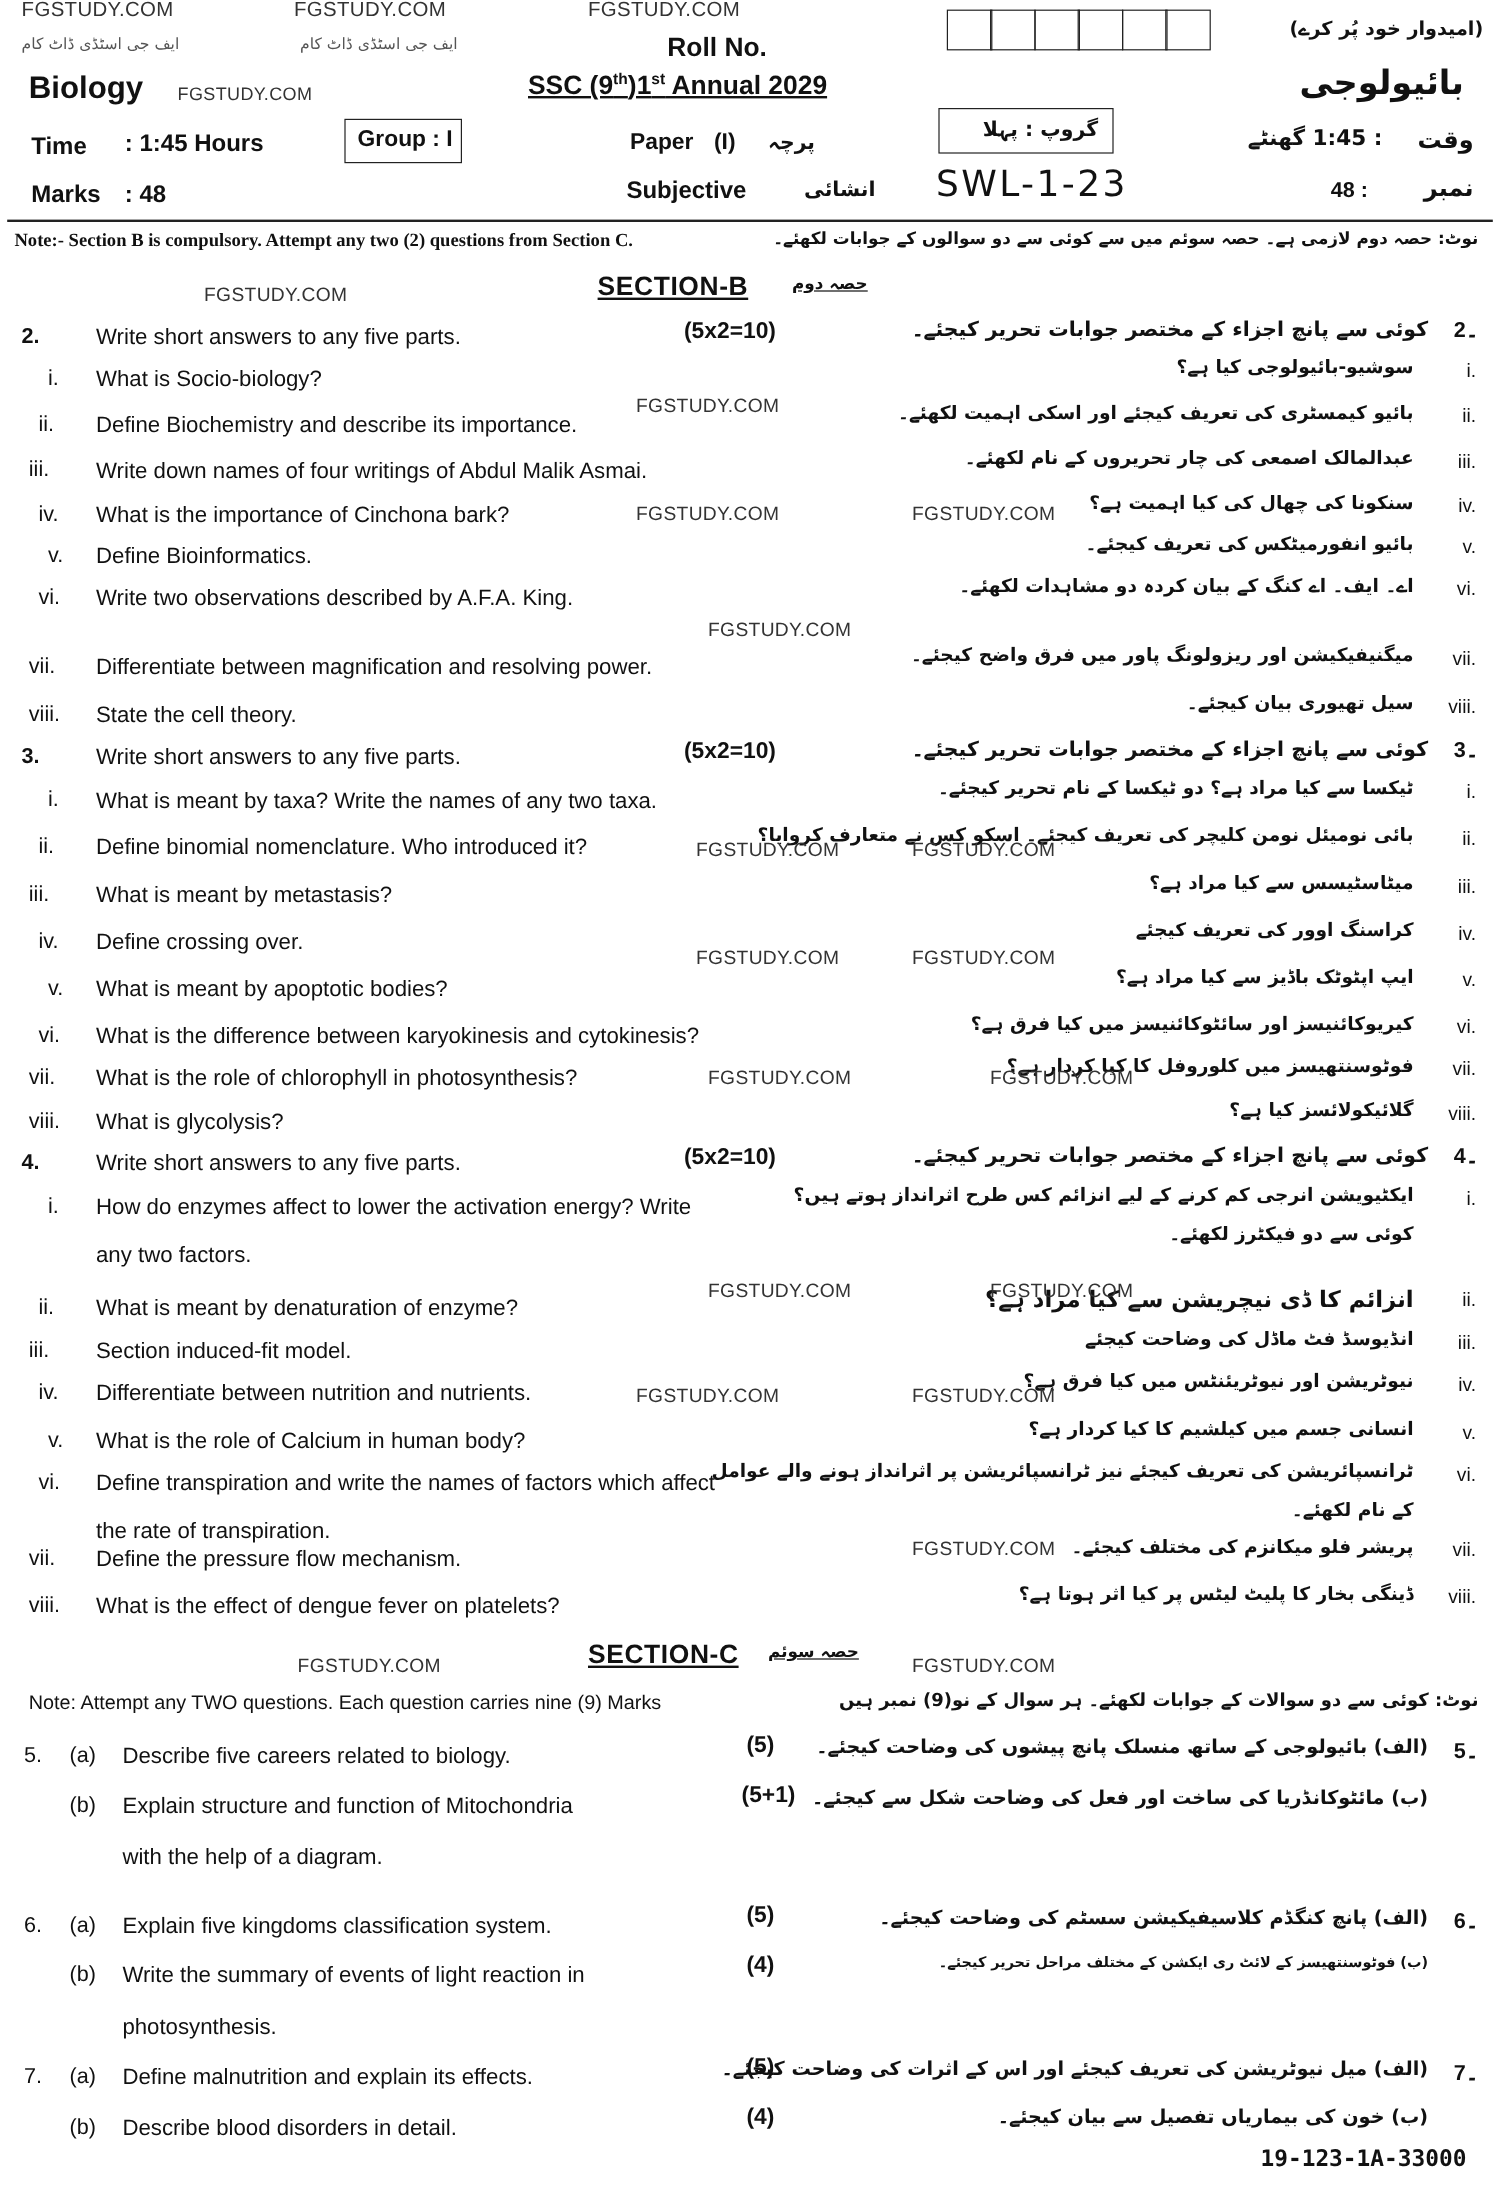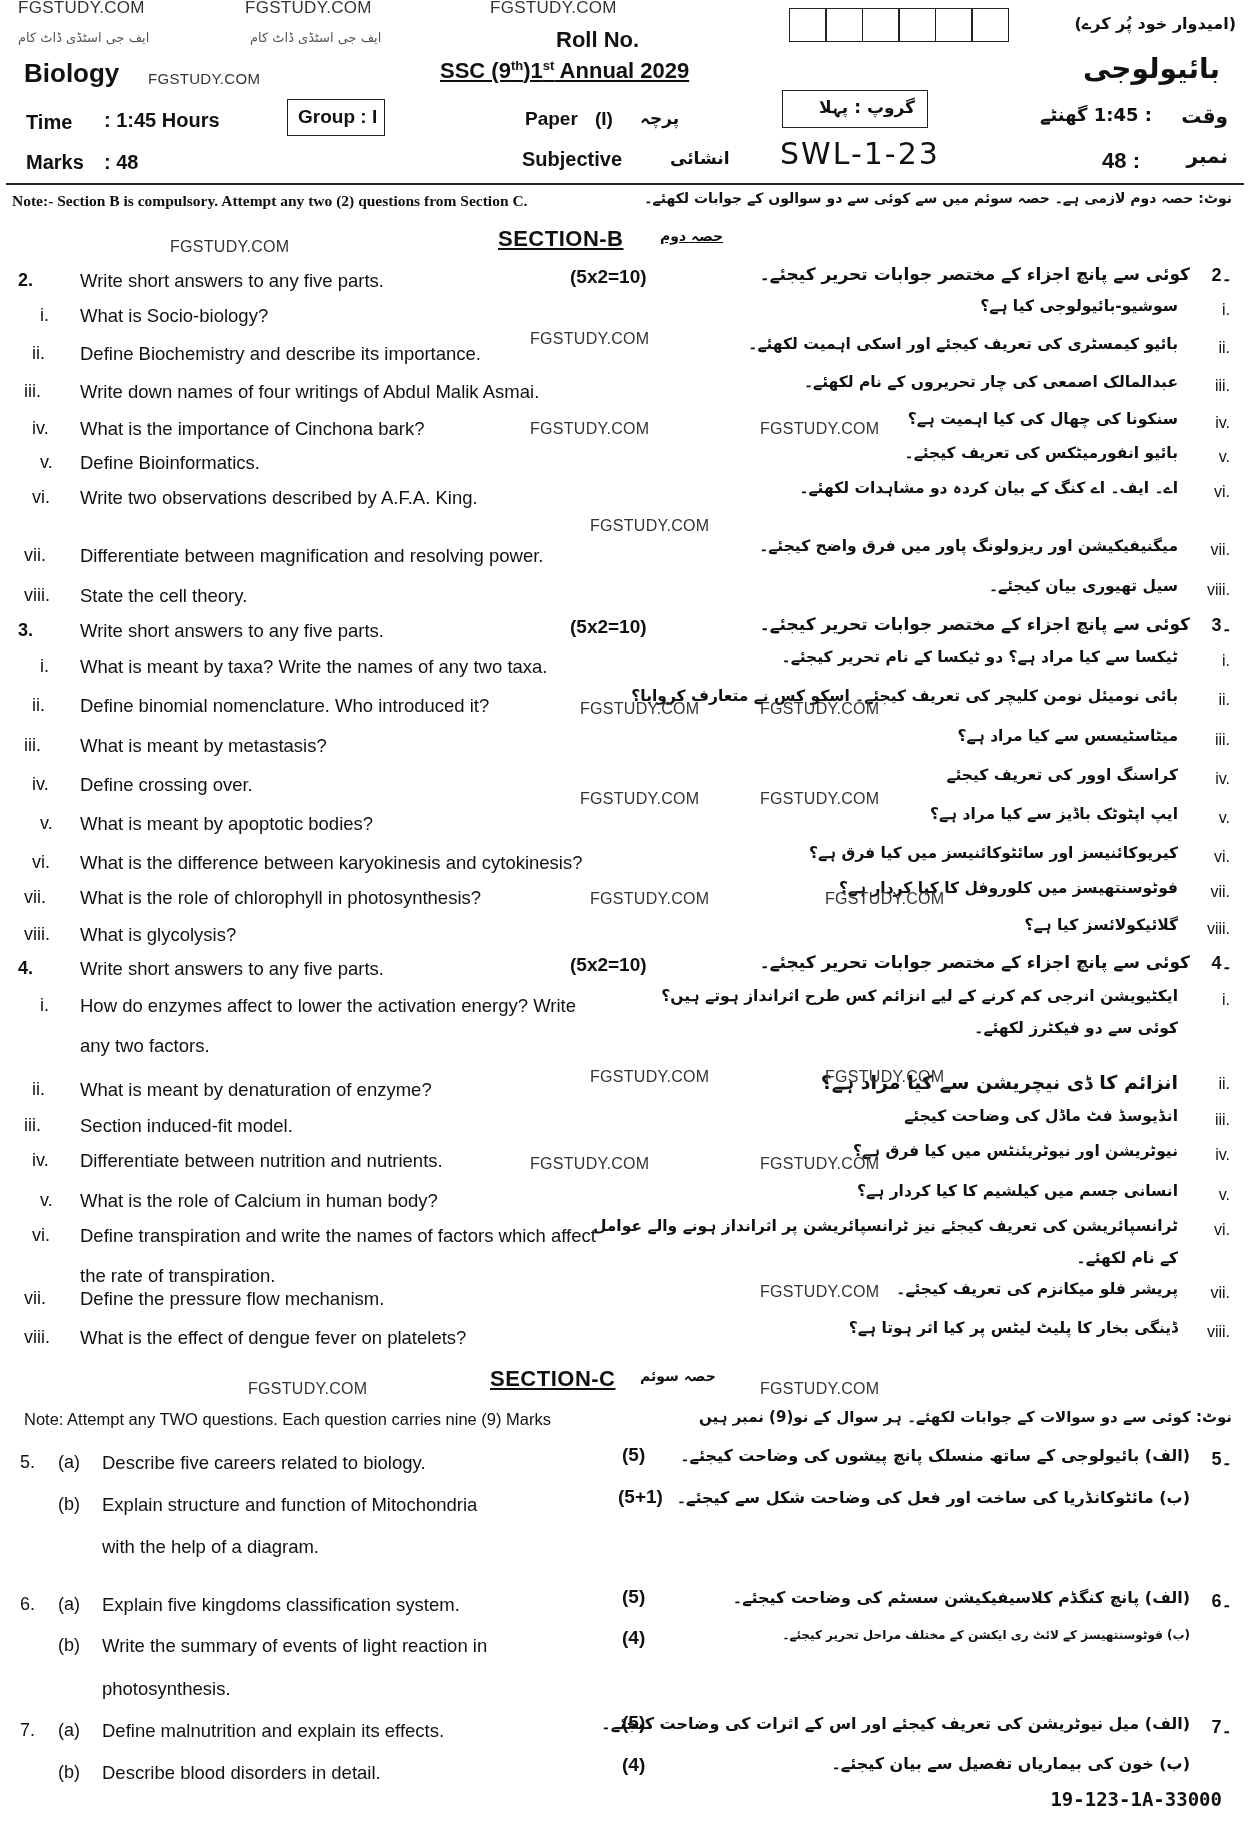--- a/index.html
+++ b/index.html
@@ -58,21 +58,21 @@
     <span class="abs ur" style="right:12px;top:6px;font-size:17px">گروپ : پہلا</span>
   </div>
   <span class="abs ur" style="right:98px;top:104px;font-size:18px">: 1:45 گھنٹے</span>
   <span class="abs ur" style="right:22px;top:104px;font-size:20px">وقت</span>
 
   <span class="abs hdr" style="left:26px;top:151px;font-size:20px">Marks</span>
   <span class="abs hdr" style="left:104px;top:151px;font-size:20px">: 48</span>
   <span class="abs hdr" style="left:522px;top:148px;font-size:20px">Subjective</span>
   <span class="abs ur" style="left:670px;top:148px;font-size:17px">انشائی</span>
   <span class="abs" style="left:780px;top:136px;font-size:30px;font-family:'DejaVu Sans',sans-serif;letter-spacing:2px">SWL-1-23</span>
-  <span class="abs hdr" style="right:110px;top:148px;font-size:22px">48 :</span>
+  <span class="abs hdr" style="right:110px;top:148px;font-size:18px">48 :</span>
   <span class="abs ur" style="right:22px;top:144px;font-size:20px">نمبر</span>
 </div>
 
 <div class="rule" style="top:183px"></div>
 
 <span class="abs" style="left:12px;top:192px;font-size:15.5px;font-family:'Liberation Serif',serif;font-weight:bold">Note:- Section B is compulsory. Attempt any two (2) questions from Section C.</span>
 <span class="abs ur" style="right:18px;top:190px;font-size:14px">نوٹ: حصہ دوم لازمی ہے۔ حصہ سوئم میں سے کوئی سے دو سوالوں کے جوابات لکھئے۔</span>
 
 <span class="abs wm" style="left:170px;top:238px;font-size:16px">FGSTUDY.COM</span>
 <span class="abs sect" style="left:498px;top:226px">SECTION-B</span>
@@ -181,21 +181,21 @@
     <span class="abs ur" style="right:72px;top:1182px;font-size:15.5px">انسانی جسم میں کیلشیم کا کیا کردار ہے؟</span>
     <span class="abs urn" style="right:20px;top:1186px">v.</span>
     <span class="abs num" style="left:32px;top:1225px">vi.</span>
     <span class="abs en" style="left:80px;top:1225px">Define transpiration and write the names of factors which affect</span>
     <span class="abs en" style="left:80px;top:1265px">the rate of transpiration.</span>
     <span class="abs ur" style="right:72px;top:1217px;font-size:15.5px">ٹرانسپائریشن کی تعریف کیجئے نیز ٹرانسپائریشن پر اثرانداز ہونے والے عوامل</span>
     <span class="abs ur" style="right:72px;top:1249px;font-size:15.5px">کے نام لکھئے۔</span>
     <span class="abs urn" style="right:20px;top:1221px">vi.</span>
     <span class="abs num" style="left:24px;top:1288px">vii.</span>
     <span class="abs en" style="left:80px;top:1288px">Define the pressure flow mechanism.</span>
-    <span class="abs ur" style="right:72px;top:1280px;font-size:15.5px">پریشر فلو میکانزم کی تعریف کیجئے۔</span>
+    <span class="abs ur" style="right:72px;top:1280px;font-size:15.5px">پریشر فلو میکانزم کی مختلف کیجئے۔</span>
     <span class="abs urn" style="right:20px;top:1284px">vii.</span>
     <span class="abs num" style="left:24px;top:1327px">viii.</span>
     <span class="abs en" style="left:80px;top:1327px">What is the effect of dengue fever on platelets?</span>
     <span class="abs ur" style="right:72px;top:1319px;font-size:15.5px">ڈینگی بخار کا پلیٹ لیٹس پر کیا اثر ہوتا ہے؟</span>
     <span class="abs urn" style="right:20px;top:1323px">viii.</span>
     <span class="abs wm" style="left:530px;top:330px;font-size:16px">FGSTUDY.COM</span>
     <span class="abs wm" style="left:530px;top:420px;font-size:16px">FGSTUDY.COM</span>
     <span class="abs wm" style="left:760px;top:420px;font-size:16px">FGSTUDY.COM</span>
     <span class="abs wm" style="left:590px;top:517px;font-size:16px">FGSTUDY.COM</span>
     <span class="abs wm" style="left:580px;top:700px;font-size:16px">FGSTUDY.COM</span>
@@ -205,21 +205,21 @@
     <span class="abs wm" style="left:590px;top:890px;font-size:16px">FGSTUDY.COM</span>
     <span class="abs wm" style="left:825px;top:890px;font-size:16px">FGSTUDY.COM</span>
     <span class="abs wm" style="left:590px;top:1068px;font-size:16px">FGSTUDY.COM</span>
     <span class="abs wm" style="left:825px;top:1068px;font-size:16px">FGSTUDY.COM</span>
     <span class="abs wm" style="left:530px;top:1155px;font-size:16px">FGSTUDY.COM</span>
     <span class="abs wm" style="left:760px;top:1155px;font-size:16px">FGSTUDY.COM</span>
     <span class="abs wm" style="left:760px;top:1283px;font-size:16px">FGSTUDY.COM</span>
   </div>
 
 <span class="abs sect" style="left:490px;top:1366px">SECTION-C</span>
-<span class="abs ur" style="left:640px;top:1368px;font-size:14px;">حصہ سوئم</span>
+<span class="abs ur" style="left:640px;top:1368px;font-size:14px;text-decoration:underline">حصہ سوئم</span>
 <span class="abs wm" style="left:248px;top:1380px;font-size:16px">FGSTUDY.COM</span>
 <span class="abs wm" style="left:760px;top:1380px;font-size:16px">FGSTUDY.COM</span>
 
 <span class="abs" style="left:24px;top:1410px;font-size:16.5px">Note: Attempt any TWO questions. Each question carries nine (9) Marks</span>
 <span class="abs ur" style="right:18px;top:1408px;font-size:15px">نوٹ: کوئی سے دو سوالات کے جوابات لکھئے۔ ہر سوال کے نو(9) نمبر ہیں</span>
 
 <div id="section-c">
     <span class="abs num" style="left:20px;top:1452px">5.</span>
     <span class="abs num hdr" style="right:18px;top:1448px">5۔</span>
     <span class="abs num" style="left:58px;top:1452px">(a)</span>

